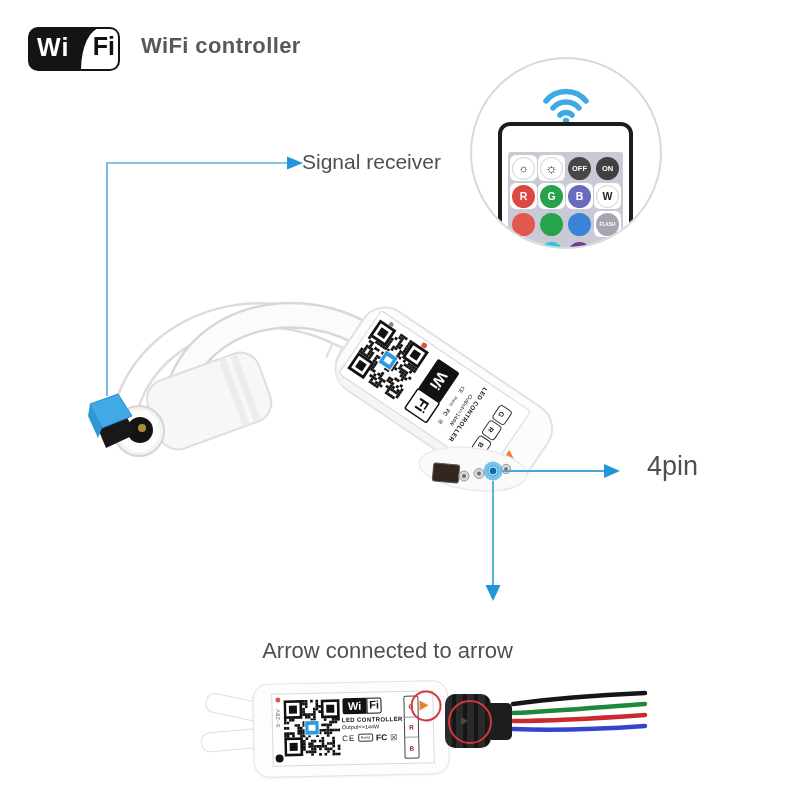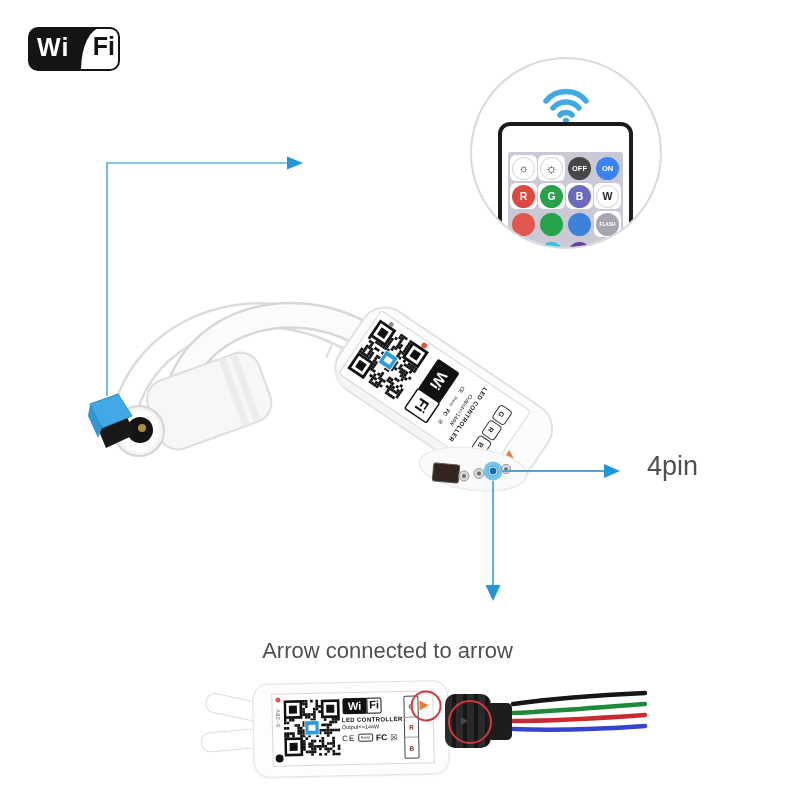--- a/index.html
+++ b/index.html
@@ -76,20 +76,21 @@
 <body>
 
 <div class="canvas">
 
   <div class="wifi-logo">
     <span class="wi">Wi</span>
     <div class="fi-panel">
       <span class="fi">Fi</span>
     </div>
   </div>
+  <div class="page-title">WiFi controller</div>
 
   <div class="preview-circle">
     <svg class="abs" style="left:57px;top:16px;" width="74" height="50" viewBox="0 0 74 50">
       <g fill="none" stroke="#3fa9e4" stroke-width="5.5" stroke-linecap="round">
         <path d="M17,26 A 26,26 0 0 1 57,26"></path>
         <path d="M24,33 A 17,17 0 0 1 50,33"></path>
         <path d="M31,40 A 8.5,8.5 0 0 1 43,40"></path>
       </g>
       <circle cx="37" cy="46" r="3.2" fill="#3fa9e4"></circle>
     </svg>
@@ -99,21 +100,21 @@
         <div class="rmt-cell white" style="left:2px;top:3px;">
           <div class="rmt-btn light" style="font-size:11px;">☼</div>
           </div>
         <div class="rmt-cell white" style="left:30px;top:3px;">
           <div class="rmt-btn light" style="font-size:14px;">☼</div>
           </div>
         <div class="rmt-cell" style="left:58px;top:3px;text-decoration:underline;">
           <div class="rmt-btn" style="background:#474747;">OFF</div>
           </div>
         <div class="rmt-cell" style="left:86px;top:3px;">
-          <div class="rmt-btn" style="background:#3b82f6;">ON</div>
+          <div class="rmt-btn" style="background:#404040;">ON</div>
           </div>
 
         <div class="rmt-cell white" style="left:2px;top:31px;">
           <div class="rmt-btn" style="background:#dd4840;font-size:10.5px;">R</div>
           </div>
         <div class="rmt-cell white" style="left:30px;top:31px;">
           <div class="rmt-btn" style="background:#28a14b;font-size:10.5px;">G</div>
           </div>
         <div class="rmt-cell white" style="left:58px;top:31px;">
           <div class="rmt-btn" style="background:#6a6bbf;font-size:10.5px;">B</div>
@@ -379,20 +380,21 @@
       <polygon points="287,156.5 303,163 287,169.5" fill="#2196d8"></polygon>
       <circle cx="493" cy="471" r="9.5" fill="#2da9e1" opacity=".65"></circle>
       <circle cx="493" cy="471" r="4" fill="#0f6fae" stroke="#d0eaf8" stroke-width="1"></circle>
       <path d="M503,471 L605,471" fill="none" stroke="#4aa7da" stroke-width="1.8"></path>
       <polygon points="604,464 620,471 604,478" fill="#2196d8"></polygon>
       <path d="M493,481 L493,585" fill="none" stroke="#4aa7da" stroke-width="1.8"></path>
       <polygon points="485.5,585 500.5,585 493,601" fill="#2196d8"></polygon>
     </g>
   </svg>
 
+  <div class="ann sig">Signal receiver</div>
   <div class="ann pin4">4pin</div>
   <div class="ann note">Arrow connected to arrow</div>
 
   <div class="bottom-unit">
     <div class="stub" style="left:20px;top:36px;width:64px;height:18px;transform:rotate(12deg);"></div>
     <div class="stub" style="left:16px;top:68px;width:68px;height:18px;transform:rotate(-5deg);"></div>
     <div class="b-body">
       <div class="b-label">
         <div class="b-strip">
           <div class="dot-orange"></div>

